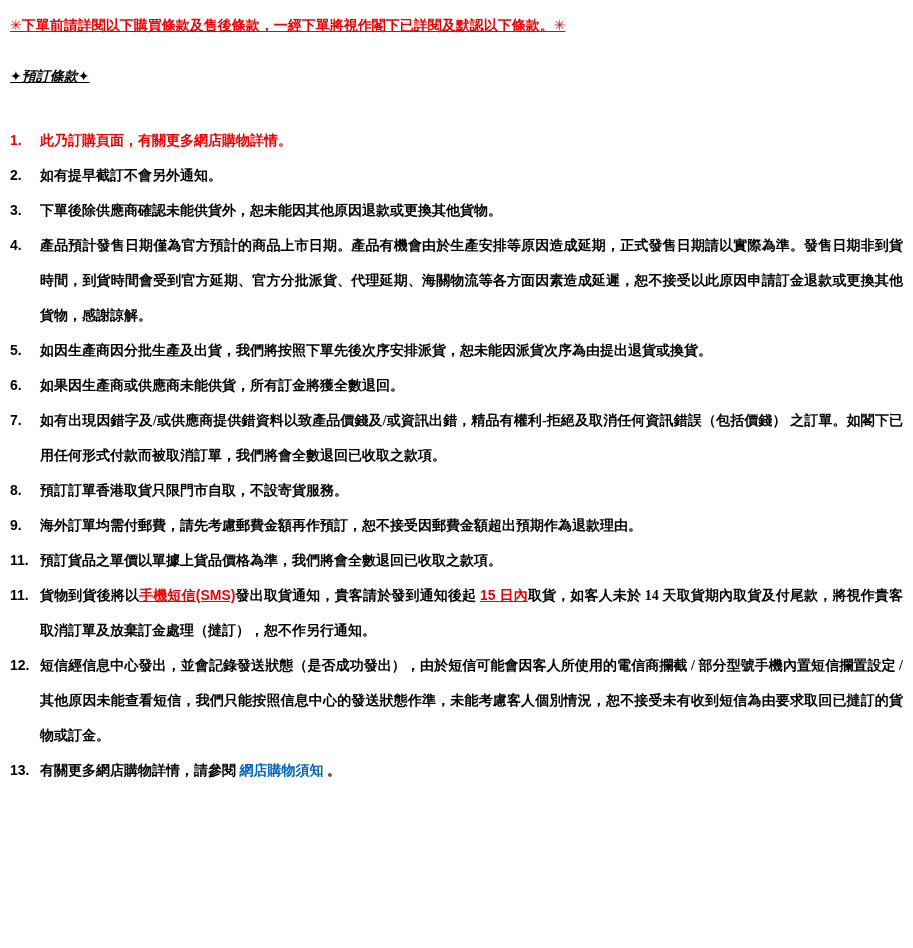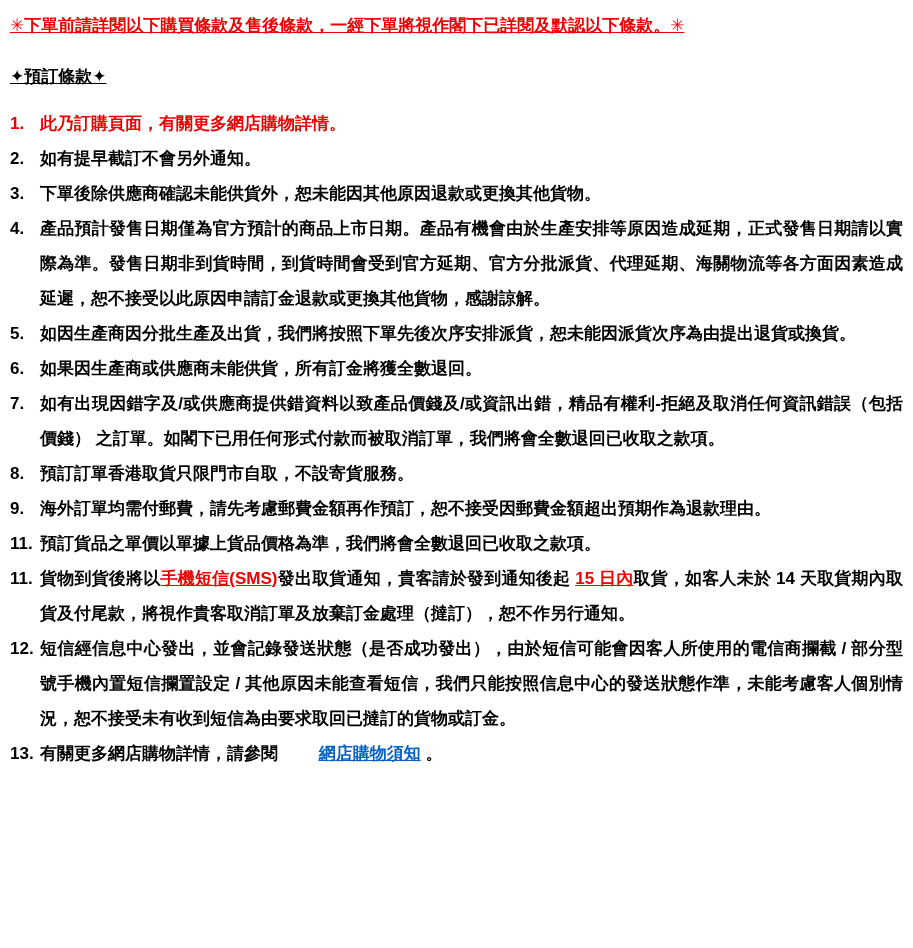--- a/index.html
+++ b/index.html
@@ -15,56 +15,57 @@
     min-height:948px;
     font-family:"Liberation Sans","DejaVu Sans",sans-serif;
     font-weight:bold;
     color:var(--ink);
     -webkit-font-smoothing:antialiased;
   }
   .page{
     width:913px;
     min-height:948px;
     padding:8px 10px 6px 10px;
-    font-size:17px;
+    font-size:14px;
     line-height:35px;
   }
   .warning-title{
     color:var(--red);
     text-decoration:underline;
     margin-bottom:16px;
     white-space:nowrap;
   }
   .section-title{
     color:var(--ink);
     text-decoration:underline;
-    margin-bottom:12px;
+    margin-bottom:29px;
+    font-style:italic;
   }
   .terms-list{
     list-style:none;
     margin:0;
     padding:0;
   }
   .term-item{
     display:flex;
     align-items:flex-start;
   }
   .term-num{
     flex:0 0 30px;
     width:30px;
   }
   .term-text{
     flex:1;
     text-align:justify;
   }
   .num-red{color:var(--red);}
-  .seg-normal{color:var(--ink);}
+  .seg-normal{color:var(--ink);font-family:Liberation Serif, serif;}
   .seg-red{color:var(--red);}
   .seg-red-underline{color:var(--red);text-decoration:underline;}
-  a.seg-link{color:var(--link);text-decoration:underline;cursor:pointer;font-weight:bold;margin-left:36px;}
+  a.seg-link{color:var(--link);cursor:pointer;font-weight:bold;}
 </style>
 </head>
 <body>
 
 <div class="page">
   <div class="warning-title">✳下單前請詳閱以下購買條款及售後條款，一經下單將視作閣下已詳閱及默認以下條款。✳</div>
 
   <div class="section-title">✦預訂條款✦</div>
 
   <ol class="terms-list" id="terms-list">

